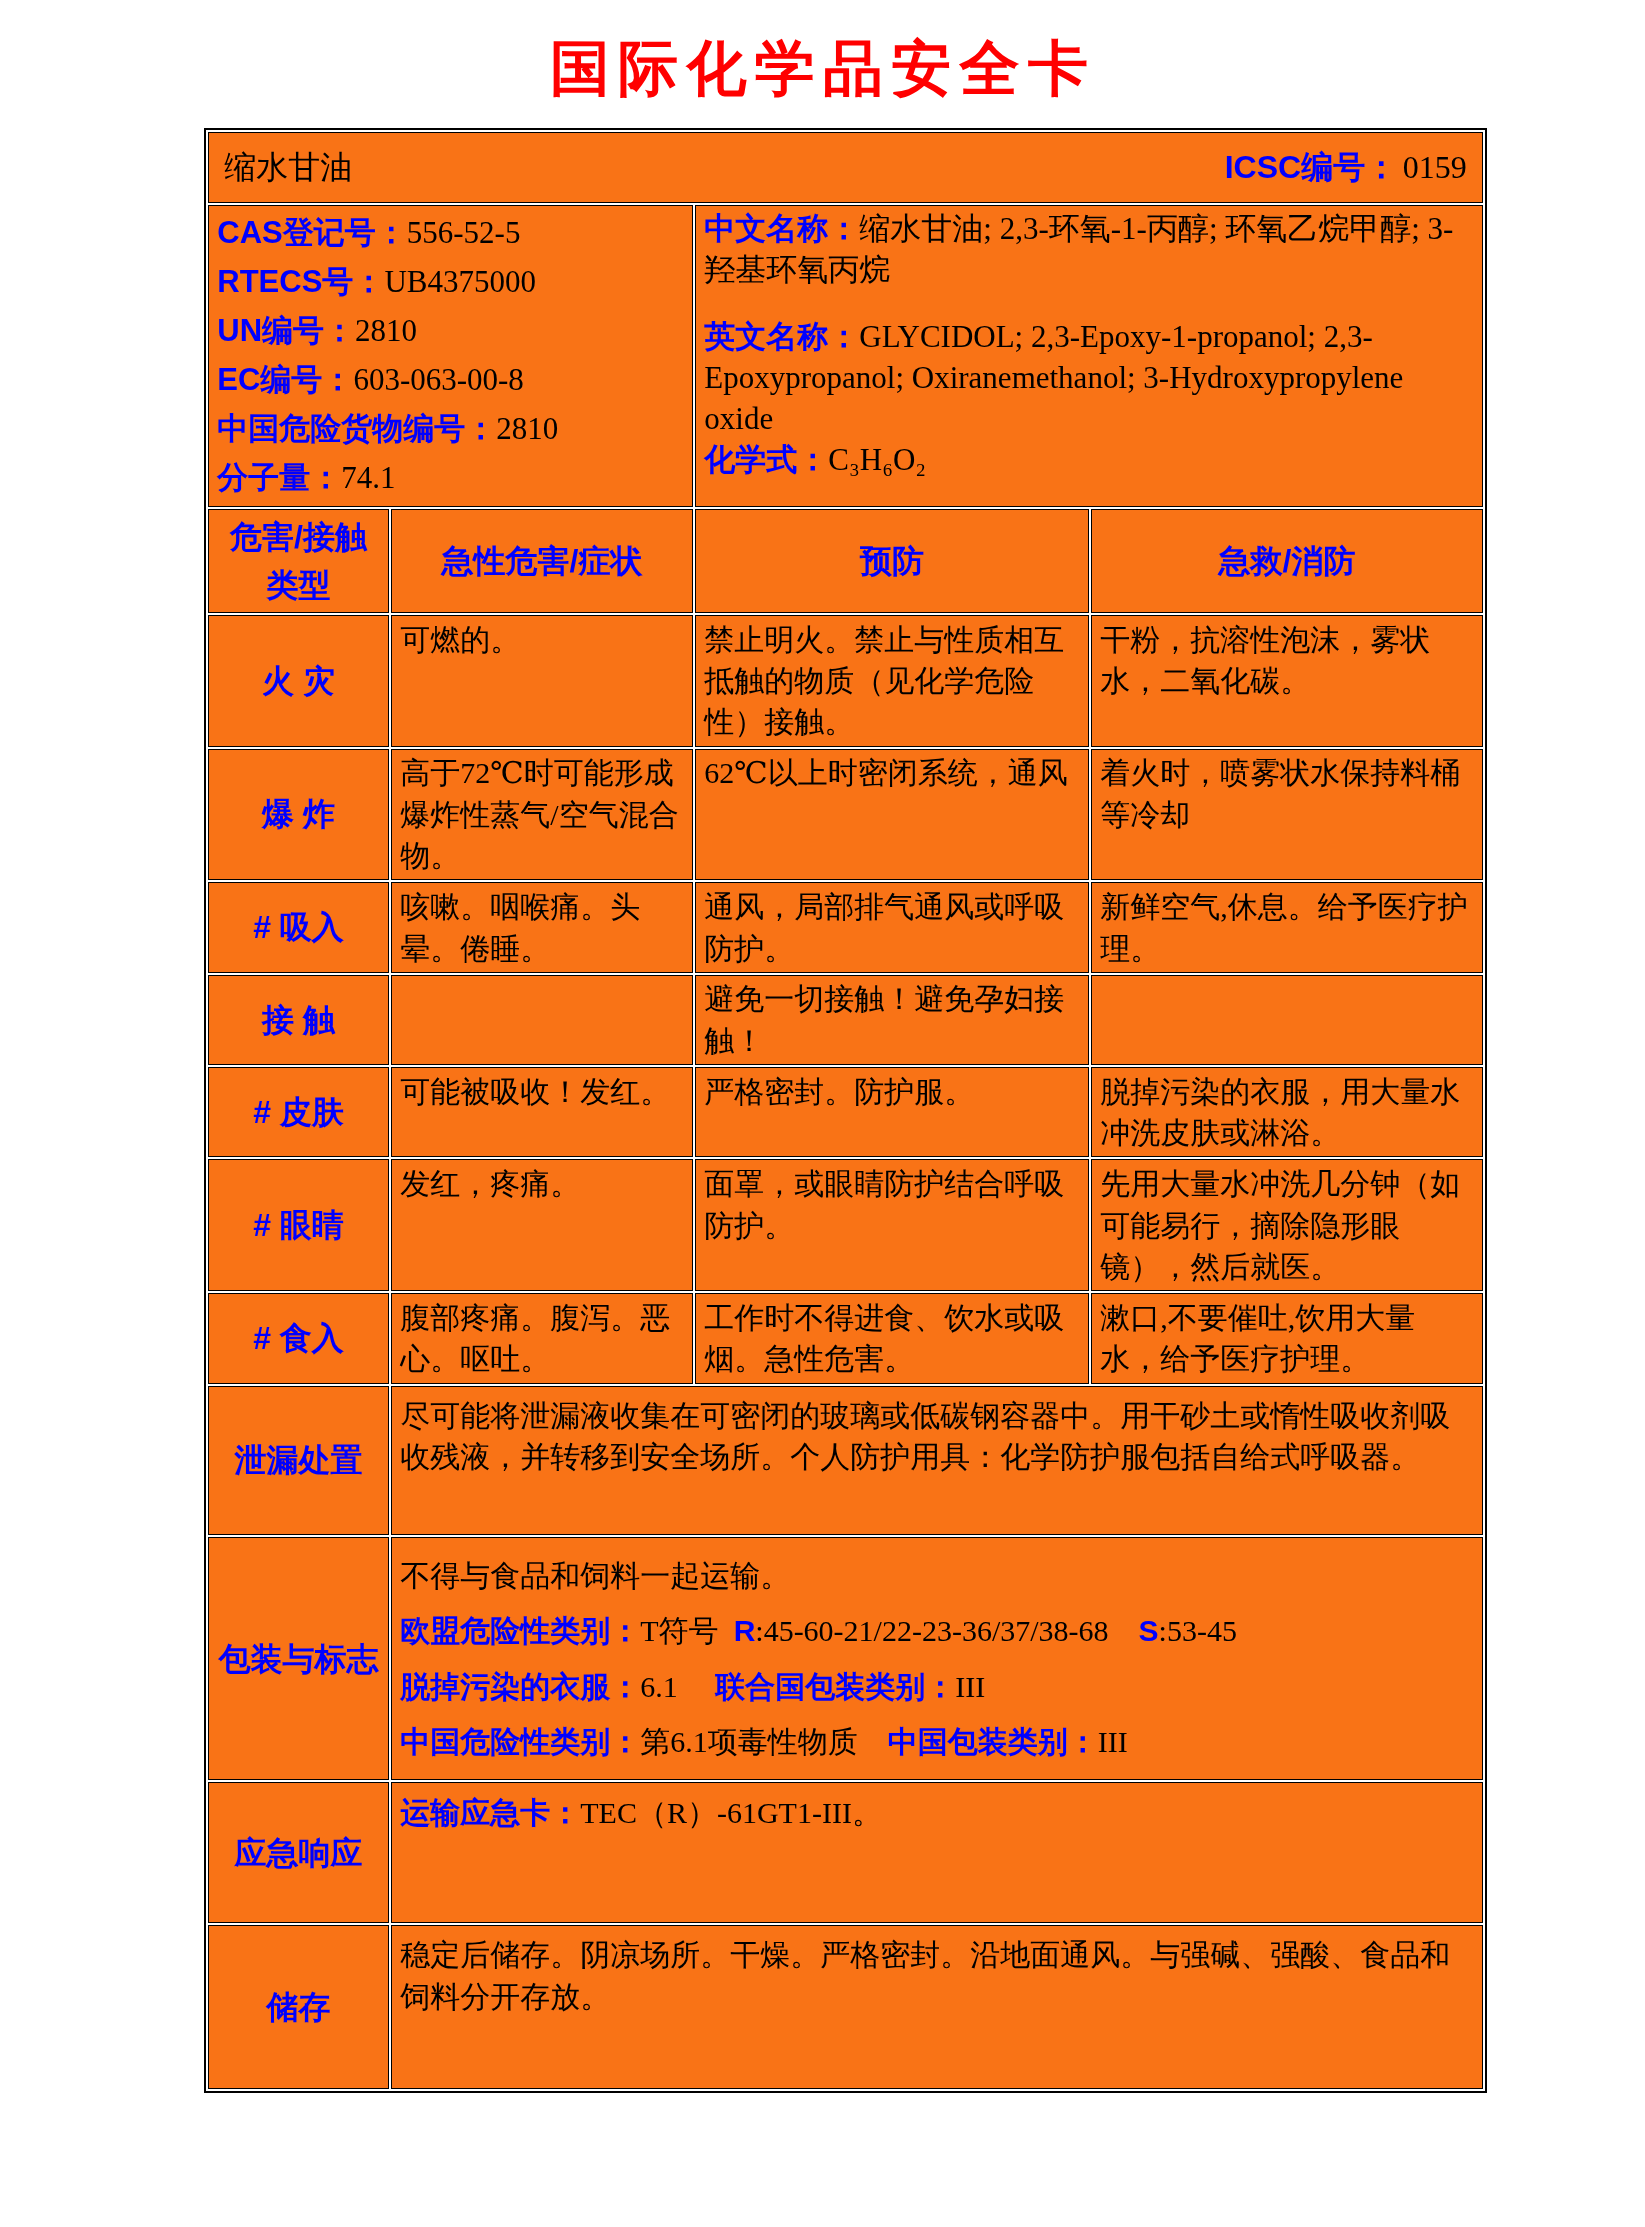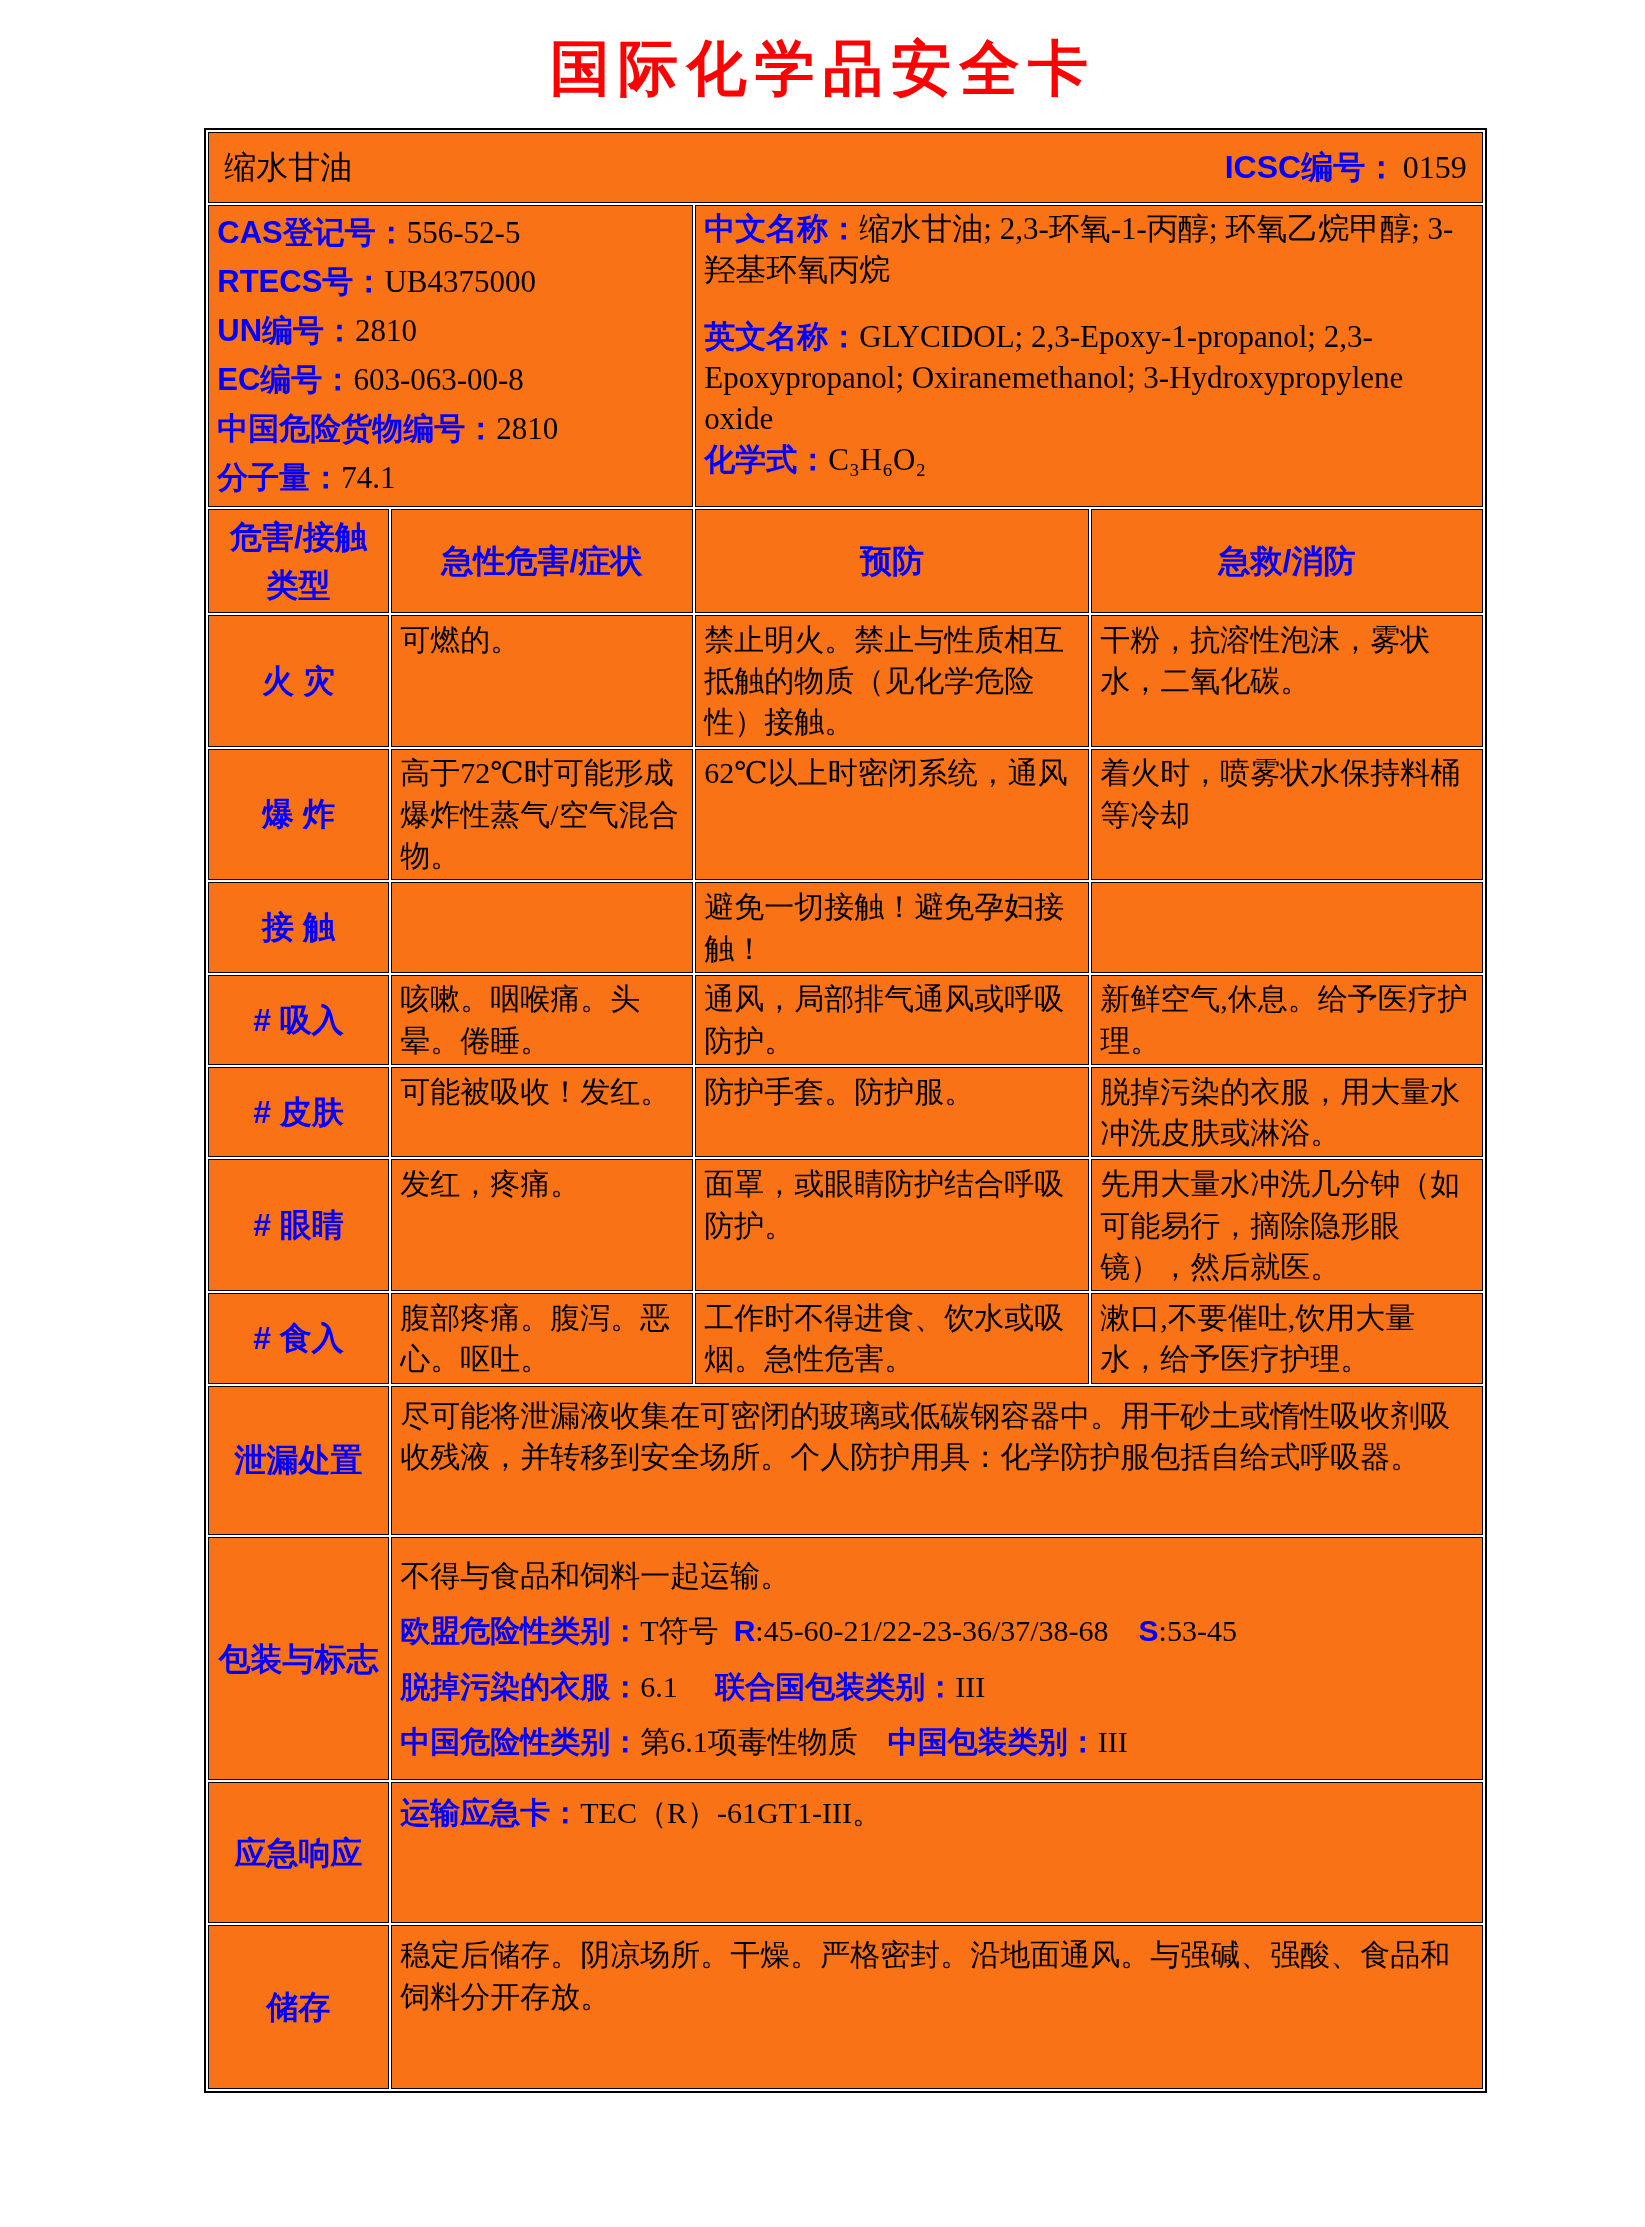--- a/index.html
+++ b/index.html
@@ -125,35 +125,35 @@
       <td>禁止明火。禁止与性质相互抵触的物质（见化学危险性）接触。</td>
       <td>干粉，抗溶性泡沫，雾状水，二氧化碳。</td>
     </tr>
     <tr class="h168">
       <td class="label-cell">爆 炸</td>
       <td>高于72℃时可能形成爆炸性蒸气/空气混合物。</td>
       <td>62℃以上时密闭系统，通风</td>
       <td>着火时，喷雾状水保持料桶等冷却</td>
     </tr>
     <tr class="h112">
+      <td class="label-cell"># 吸入</td>
+      <td>咳嗽。咽喉痛。头晕。倦睡。</td>
+      <td>通风，局部排气通风或呼吸防护。</td>
+      <td>新鲜空气,休息。给予医疗护理。</td>
+    </tr>
+    <tr class="h112">
       <td class="label-cell">接 触</td>
       <td></td>
       <td>避免一切接触！避免孕妇接触！</td>
       <td></td>
     </tr>
-    <tr class="h112">
-      <td class="label-cell"># 吸入</td>
-      <td>咳嗽。咽喉痛。头晕。倦睡。</td>
-      <td>通风，局部排气通风或呼吸防护。</td>
-      <td>新鲜空气,休息。给予医疗护理。</td>
-    </tr>
     <tr class="h118">
       <td class="label-cell"># 皮肤</td>
       <td>可能被吸收！发红。</td>
-      <td>防护手套。防护服。</td>
+      <td>严格密封。防护服。</td>
       <td>脱掉污染的衣服，用大量水冲洗皮肤或淋浴。</td>
     </tr>
     <tr class="h168">
       <td class="label-cell"># 眼睛</td>
       <td>发红，疼痛。</td>
       <td>面罩，或眼睛防护结合呼吸防护。</td>
       <td>先用大量水冲洗几分钟（如可能易行，摘除隐形眼镜），然后就医。</td>
     </tr>
     <tr class="h118">
       <td class="label-cell"># 食入</td>

